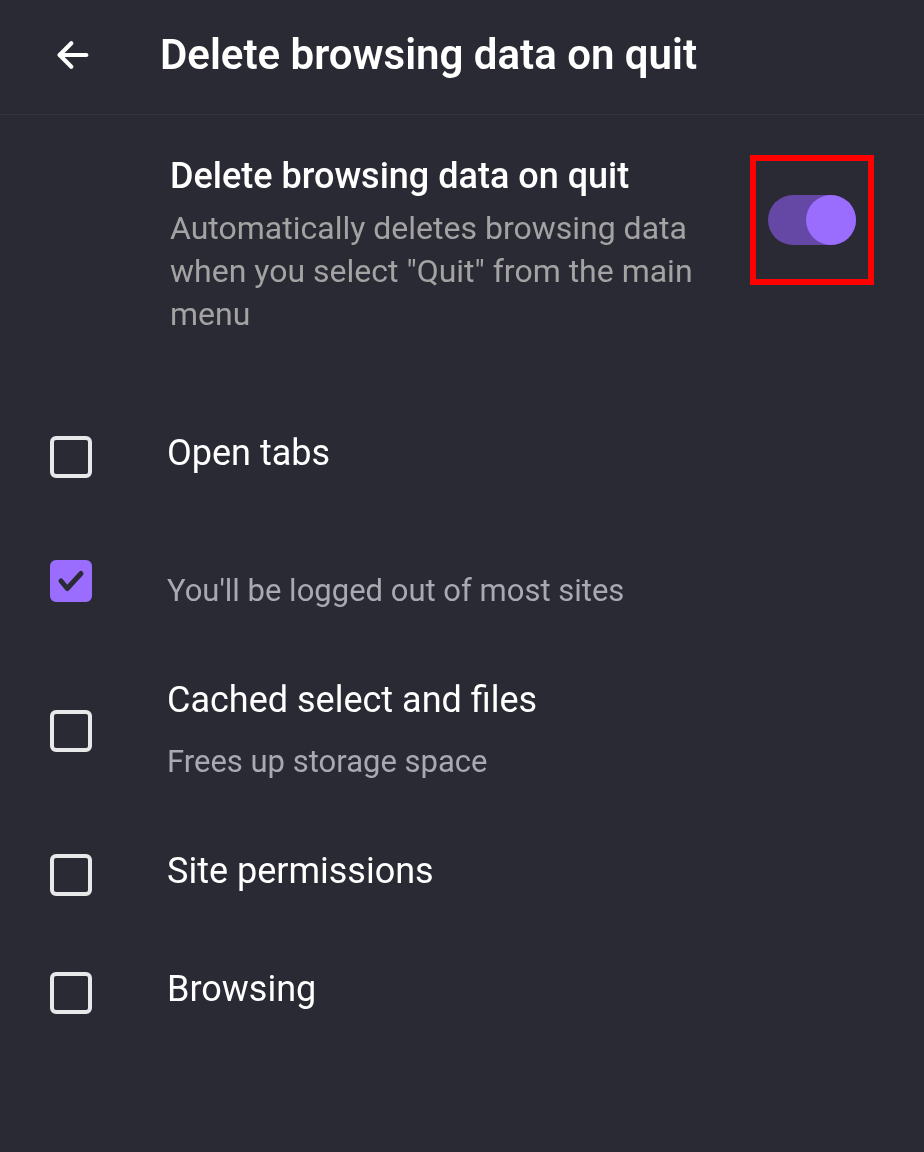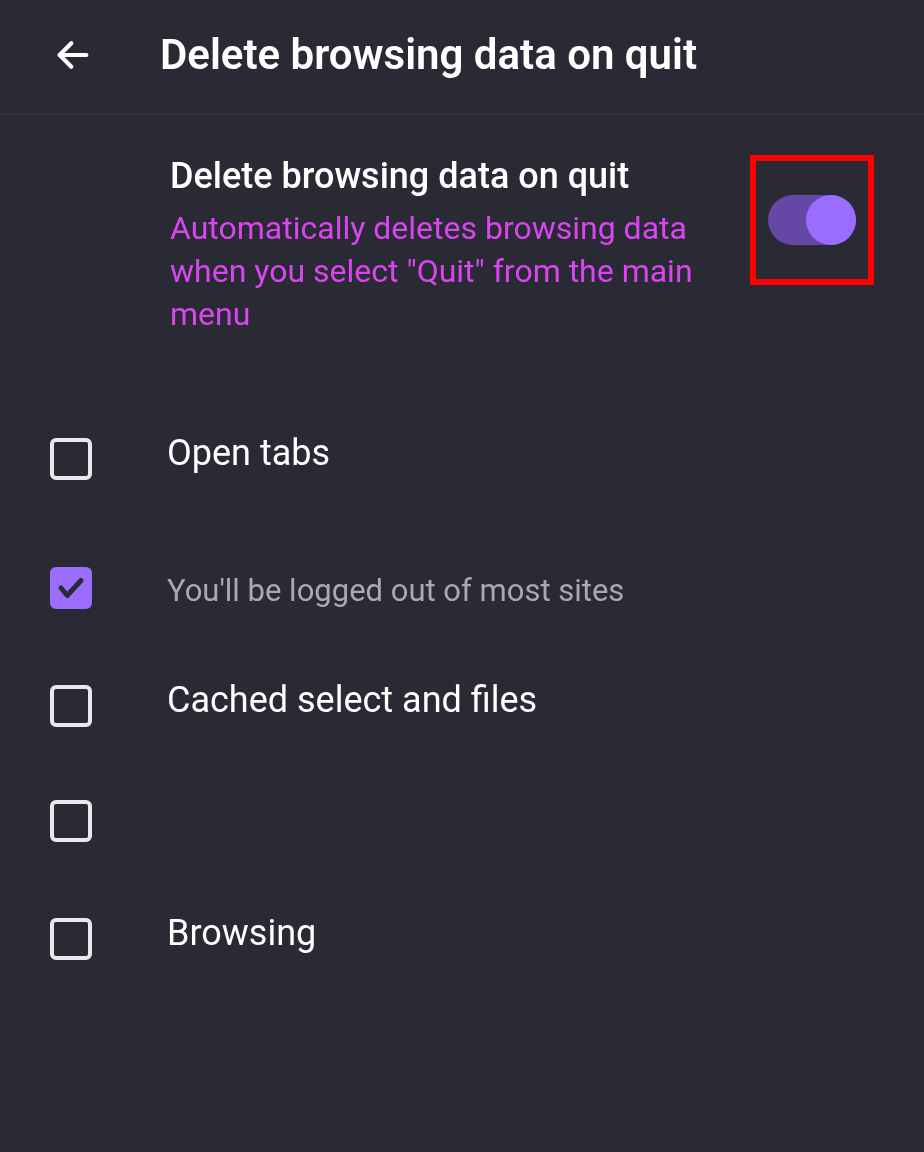--- a/index.html
+++ b/index.html
@@ -54,21 +54,21 @@
       padding-right: 20px;
     }
     .toggle-title {
       font-size: 36px;
       font-weight: 500;
       color: #ffffff;
       margin-bottom: 10px;
     }
     .toggle-description {
       font-size: 32px;
-      color: #d946ef;
+      color: #a3a3a3;
       line-height: 1.35;
     }
     .toggle-container {
       border: 6px solid #ff0000;
       padding: 34px 12px;
       margin-top: 0px;
     }
     .toggle {
       width: 88px;
       height: 50px;
@@ -81,21 +81,21 @@
       width: 50px;
       height: 50px;
       background: #9a6dff;
       border-radius: 50%;
       position: absolute;
       right: 0;
       top: 0;
     }
     .list-item {
       display: flex;
-      align-items: flex-end;
+      align-items: center;
       padding: 35px 0;
       gap: 75px;
       cursor: pointer;
     }
     .checkbox {
       width: 42px;
       height: 42px;
       border: 4px solid #e8e8ea;
       border-radius: 6px;
       flex-shrink: 0;
@@ -168,25 +168,29 @@
     </div>
     <div class="item-text">
       <div class="item-subtitle">You'll be logged out of most sites</div>
     </div>
   </div>
 
   <div class="list-item">
     <div class="checkbox"></div>
     <div class="item-text">
       <div class="item-title">Cached select and files</div>
+      <div class="item-subtitle">Frees up storage space</div>
     </div>
   </div>
 
   <div class="list-item">
     <div class="checkbox"></div>
+    <div class="item-text">
+      <div class="item-title">Site permissions</div>
+    </div>
   </div>
 
   <div class="list-item">
     <div class="checkbox"></div>
     <div class="item-text">
       <div class="item-title">Browsing</div>
     </div>
   </div>
 </div>
 

